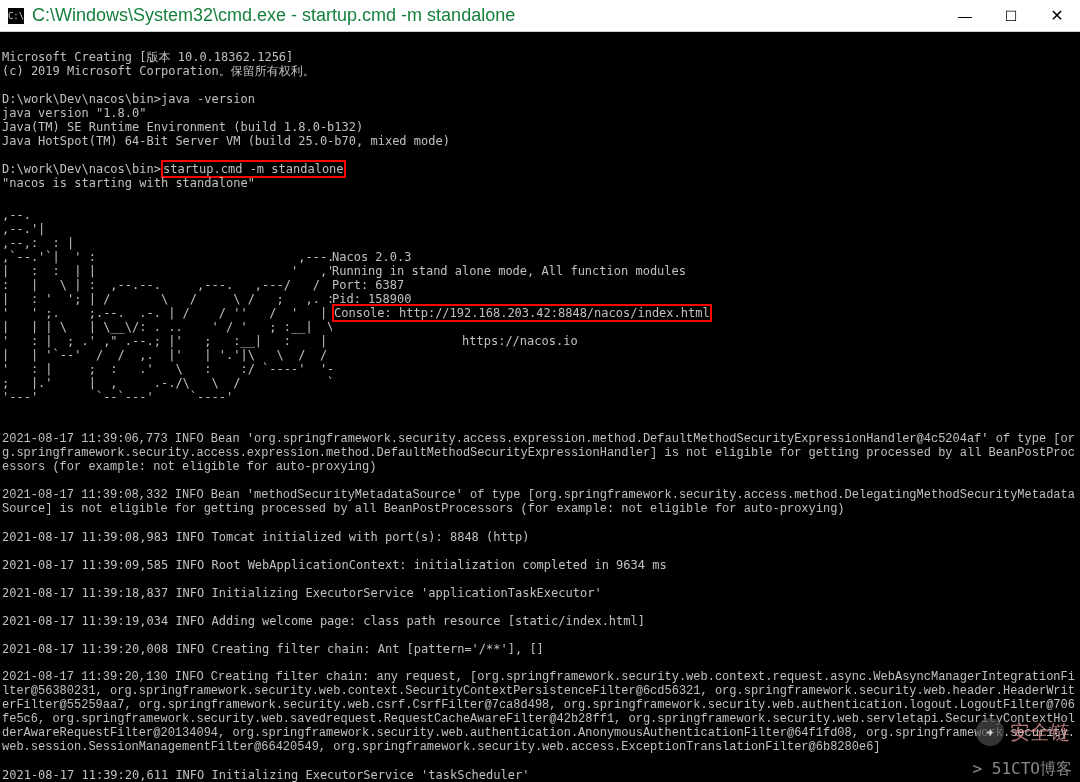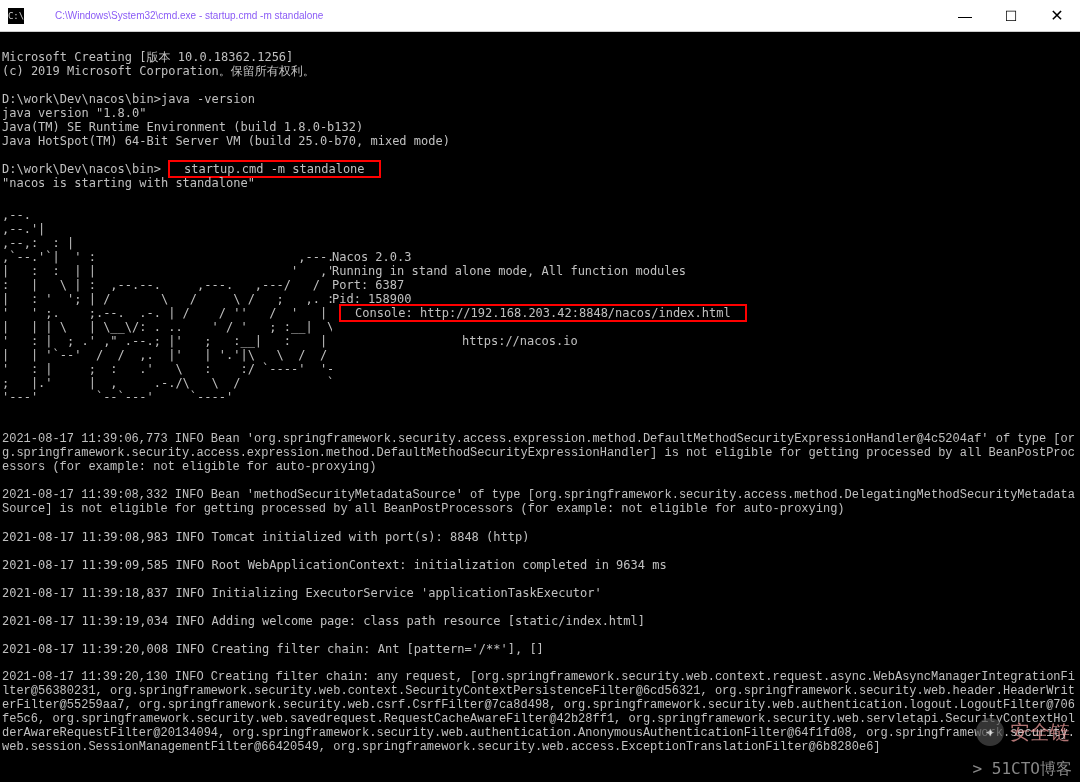--- a/index.html
+++ b/index.html
@@ -27,25 +27,24 @@
       align-items: center;
       justify-content: center;
     }
     .titlebar-icon span {
       color: #ccc;
       font-size: 9px;
       font-family: monospace;
     }
     .titlebar-title {
       flex: 1;
-      font-size: 10px;
-      color: #8b5cf6;
+      font-size: 18px;
+      color: #15803d;
       white-space: nowrap;
       overflow: hidden;
-      margin-left: 23px;
     }
     .win-controls {
       display: flex;
       height: 100%;
     }
     .win-btn {
       width: 46px;
       display: flex;
       align-items: center;
       justify-content: center;
@@ -62,22 +61,22 @@
       line-height: 14px;
       padding: 4px 0 4px 2px;
       height: calc(100% - 32px);
       white-space: pre;
       overflow: hidden;
       position: relative;
     }
     .hl {
       border: 2px solid #ff0000;
       display: inline-block;
-      padding: 0 14px;
-      margin: -2px 7px;
+      padding: 0 0;
+      margin: -2px 0;
       text-align: right;
     }
     .wrap {
       white-space: pre-wrap;
       word-break: break-all;
       font-family: Liberation Mono, monospace;
     }
     .watermark {
       position: absolute;
       right: 10px;
@@ -171,20 +170,21 @@
 
 <span>2021-08-17 11:39:09,585 INFO Root WebApplicationContext: initialization completed in 9634 ms</span>
 
 <span>2021-08-17 11:39:18,837 INFO Initializing ExecutorService 'applicationTaskExecutor'</span>
 
 <span>2021-08-17 11:39:19,034 INFO Adding welcome page: class path resource [static/index.html]</span>
 
 <span>2021-08-17 11:39:20,008 INFO Creating filter chain: Ant [pattern='/**'], []</span>
 
 <div class="wrap">2021-08-17 11:39:20,130 INFO Creating filter chain: any request, [org.springframework.security.web.context.request.async.WebAsyncManagerIntegrationFilter@56380231, org.springframework.security.web.context.SecurityContextPersistenceFilter@6cd56321, org.springframework.security.web.header.HeaderWriterFilter@55259aa7, org.springframework.security.web.csrf.CsrfFilter@7ca8d498, org.springframework.security.web.authentication.logout.LogoutFilter@706fe5c6, org.springframework.security.web.savedrequest.RequestCacheAwareFilter@42b28ff1, org.springframework.security.web.servletapi.SecurityContextHolderAwareRequestFilter@20134094, org.springframework.security.web.authentication.AnonymousAuthenticationFilter@64f1fd08, org.springframework.security.web.session.SessionManagementFilter@66420549, org.springframework.security.web.access.ExceptionTranslationFilter@6b8280e6]</div>
+<span>2021-08-17 11:39:20,611 INFO Initializing ExecutorService 'taskScheduler'</span>
 
 
 
 
 
 
 
 
 
 

